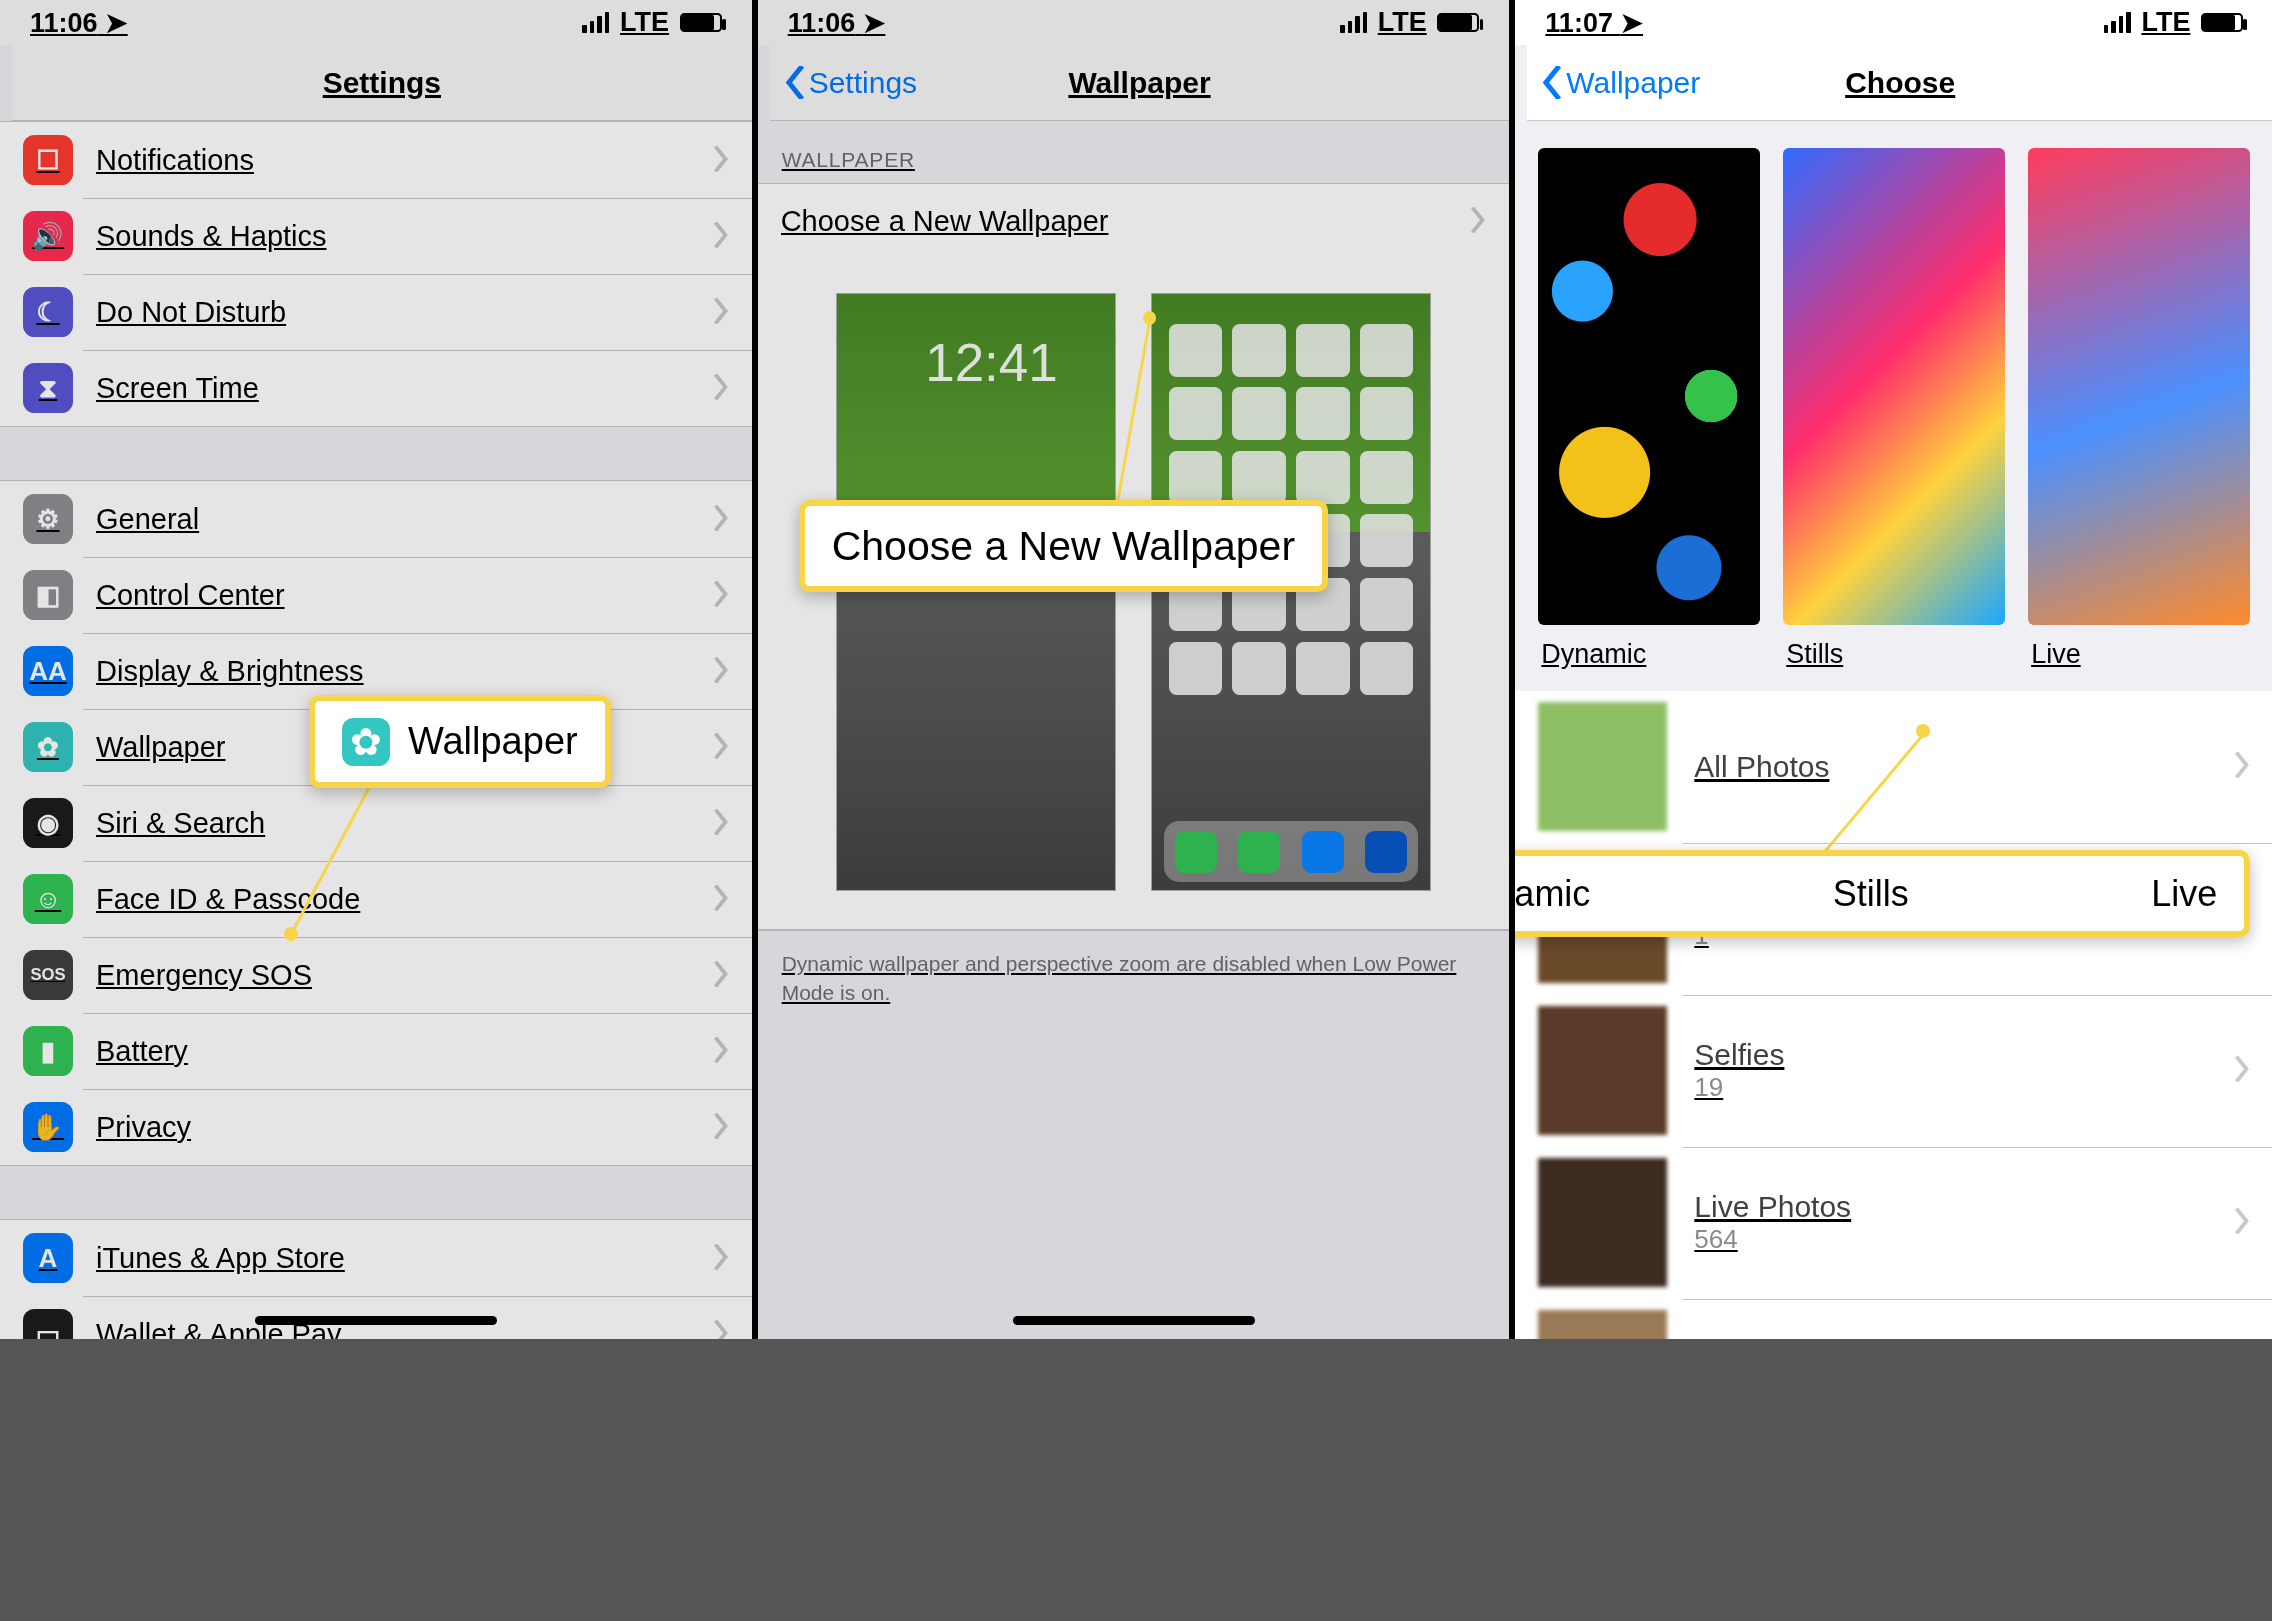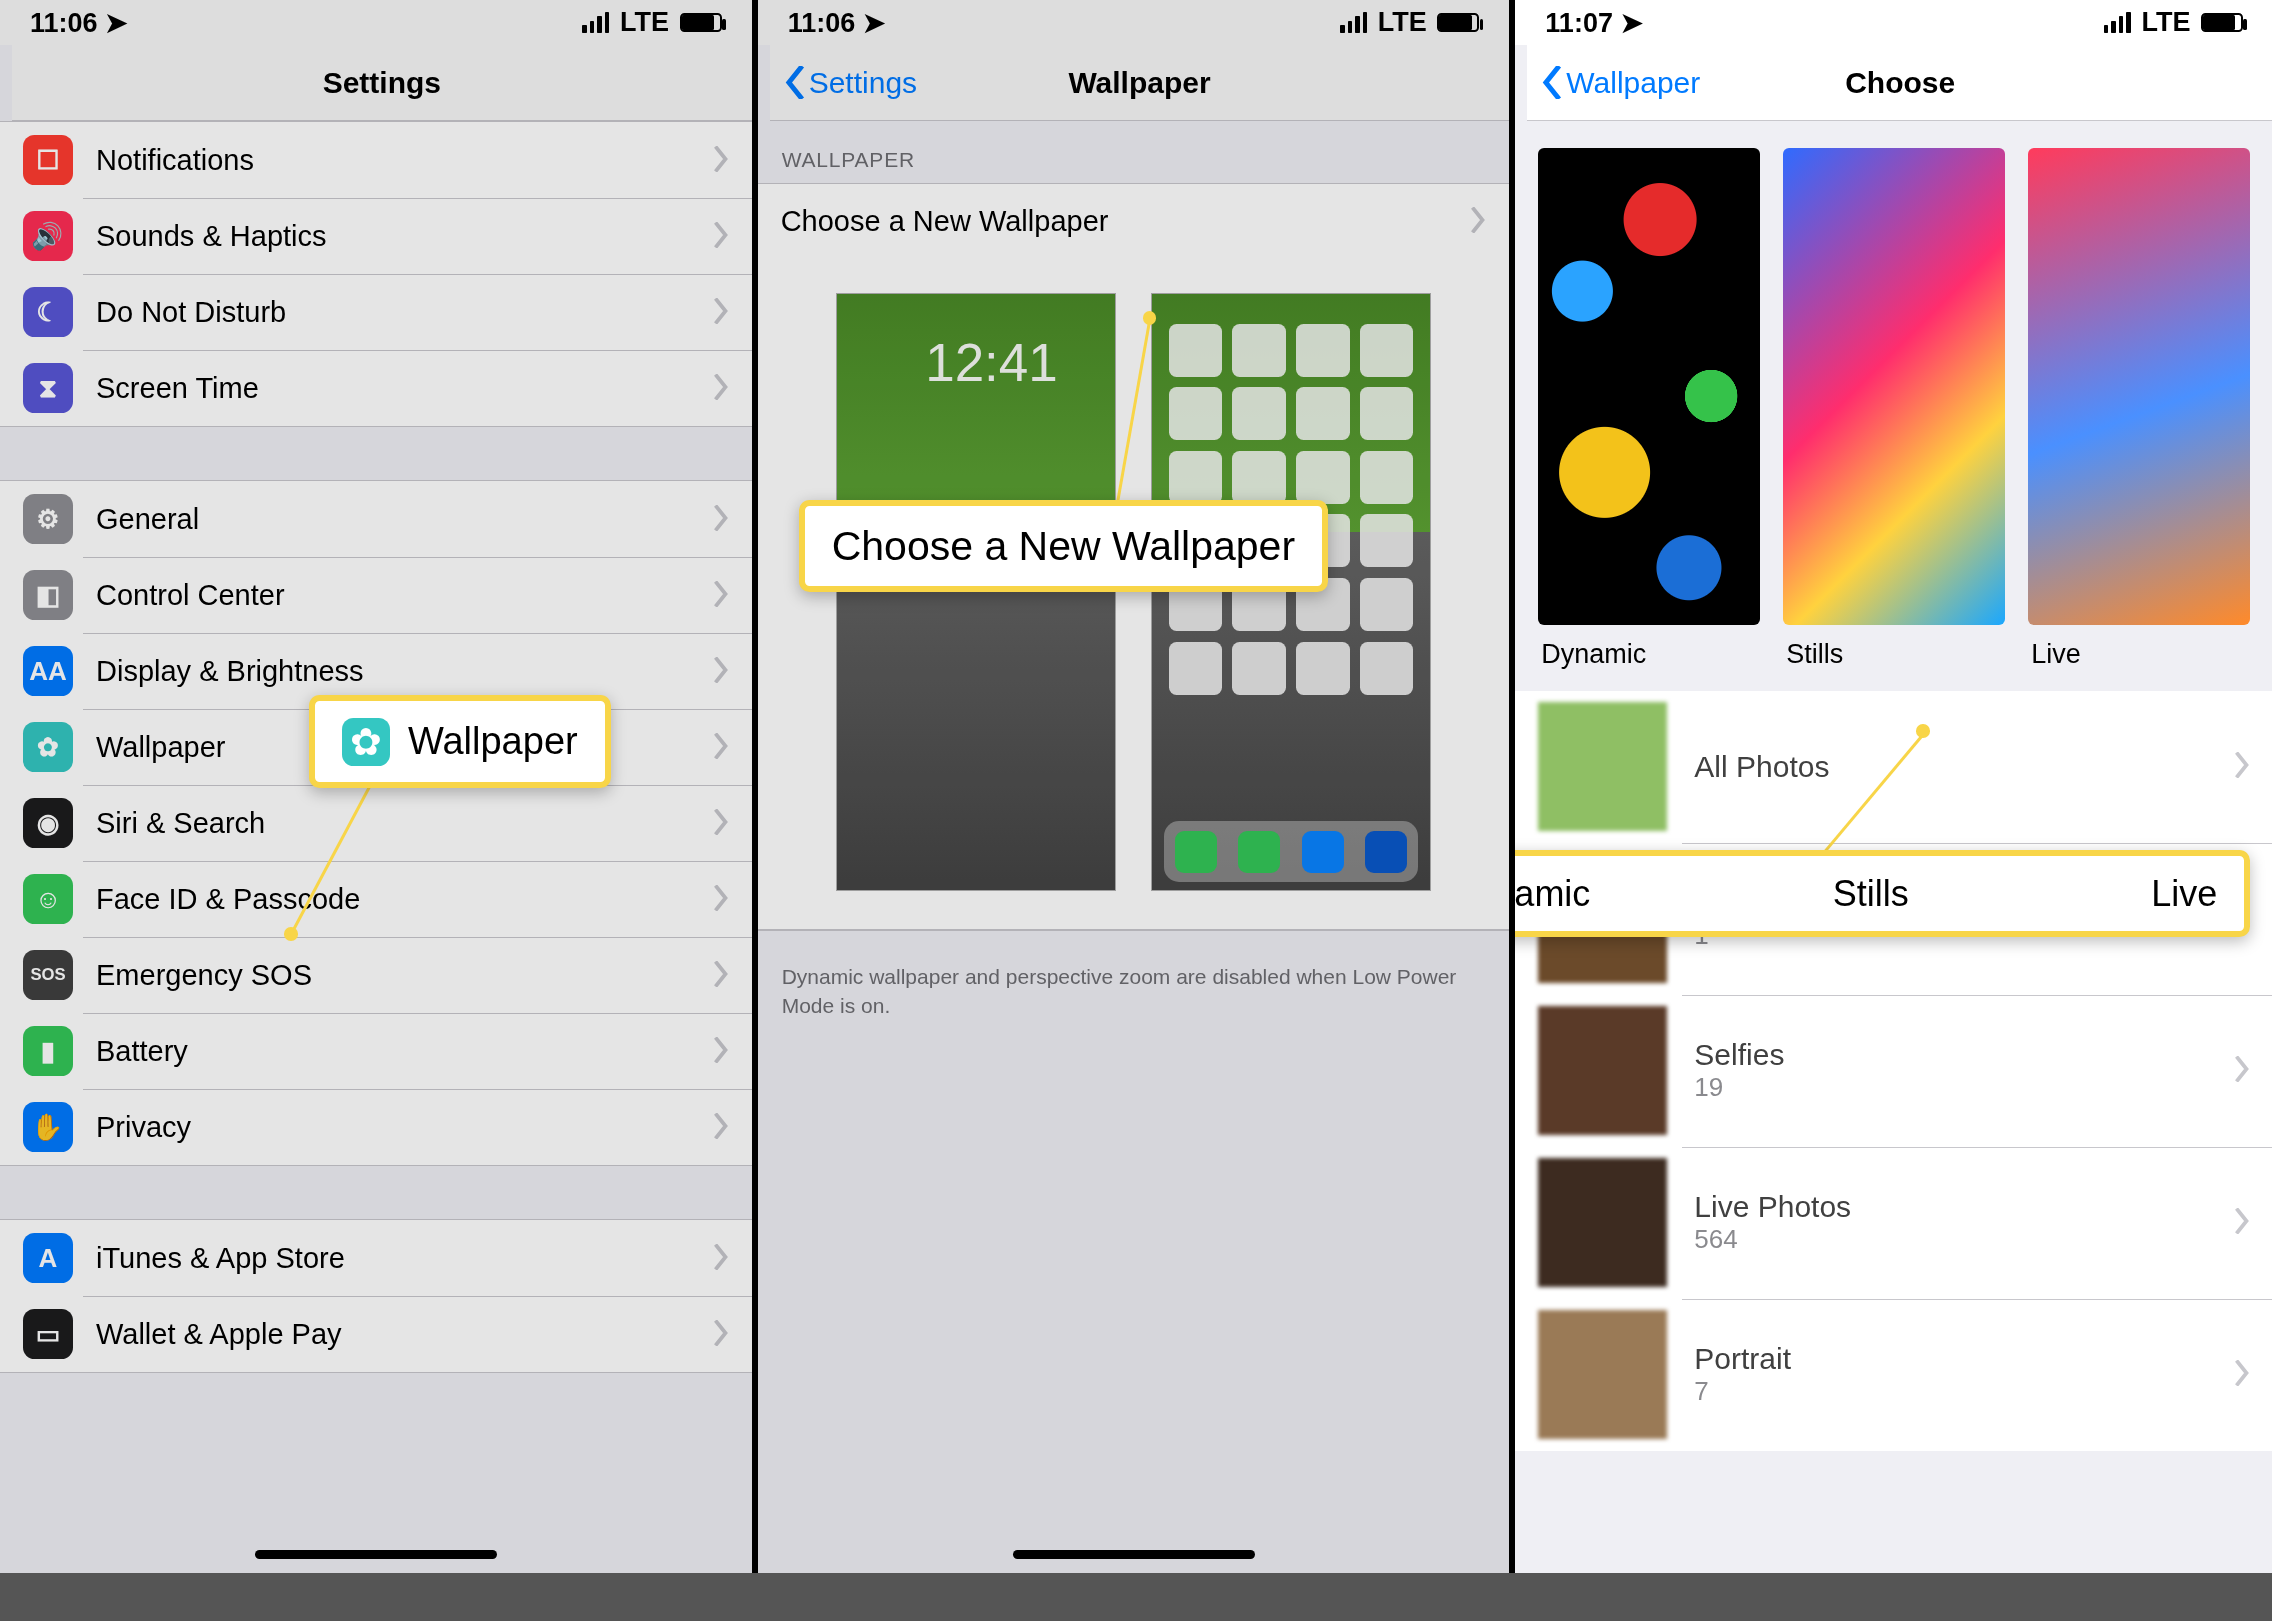--- a/index.html
+++ b/index.html
@@ -6,25 +6,26 @@
   body {
     font-family: -apple-system, "Helvetica Neue", Arial, sans-serif;
     background: #555;
     width: 2273px;
     height: 1621px;
     display: flex;
     overflow: hidden;
   }
   .screen {
     width: 758px;
-    height: 1573px;
+    height: 1339px;
     position: relative;
     background: #efeff4;
     border-right: 6px solid #000;
     overflow: hidden;
+    text-decoration: underline;
   }
   .screen.dimmed::after {
     content:"";position:absolute;inset:0;background:rgba(0,0,0,.10);pointer-events:none;z-index:5;
   }
   .status-bar {
     height: 45px; display:flex; justify-content:space-between; align-items:center;
     padding: 0 30px; font-weight:700; font-size:27px; color:#000; background:#f7f7f7;
   }
   .status-right { display:flex; align-items:center; gap:10.6px; }
   .sig-bars { display:inline-flex; align-items:flex-end; gap:3px; }
@@ -57,21 +58,21 @@
   }
   .row + .row::before{content:"";position:absolute;left:83px;right:0;top:0;height:0.8px;background:#c8c7cc;}
   .icon-sq{
     width:50px;height:50px;border-radius:11.4px;margin-right:23px;flex:0 0 auto;
     display:flex;align-items:center;justify-content:center;color:#fff;font-size:26px;font-weight:700;
   }
   .row-label{font-size:29px;color:#000;flex:1 1 auto;overflow:hidden;text-overflow:ellipsis;white-space:nowrap;}
   .chev{color:#c7c7cc;}
   .chev svg{width:15px;height:26px;}
   .gap{height:53px;}
-  .footer-note{font-size:21px;color:#6d6d72;padding:31px 24px;line-height:1.4;}
+  .footer-note{font-size:21px;color:#6d6d72;padding:18px 24px;line-height:1.4;}
   .home-ind{position:absolute;bottom:13.6px;left:50%;transform:translateX(-50%);width:242px;height:9px;border-radius:4.5px;background:#000;}
 
   
   .wp-previews{display:flex;justify-content:center;gap:35px;padding:33px 0 38px;background:#fff;border-bottom:0.8px solid #c8c7cc;}
   .wp-previews::after{content:"";display:none;}
   .wp-prev{width:280px;height:598px;border:0.8px solid #b0b0b0;background:linear-gradient(#4a8a27,#5da334 40%,#666 40%,#444);position:relative;}
   .wp-prev .clock{position:absolute;top:38px;left:0;right:0;text-align:center;color:rgba(255,255,255,.95);font-size:53px;font-weight:300;margin-left:31px;}
   .wp-prev.home{background:linear-gradient(#4a8a27,#5da334 40%,#666 40%,#444);}
   .wp-prev.home .appgrid{position:absolute;top:30px;left:16.7px;right:16.7px;bottom:91px;display:grid;grid-template-columns:repeat(4,1fr);grid-auto-rows:53px;gap:10.6px;}
   .wp-prev.home .appgrid span{background:rgba(255,255,255,.85);border-radius:7.6px;}

